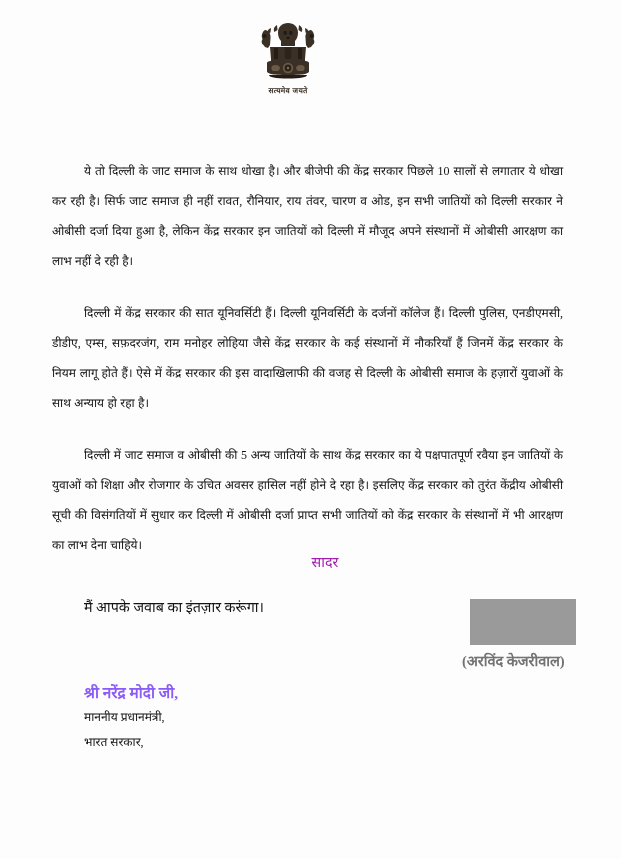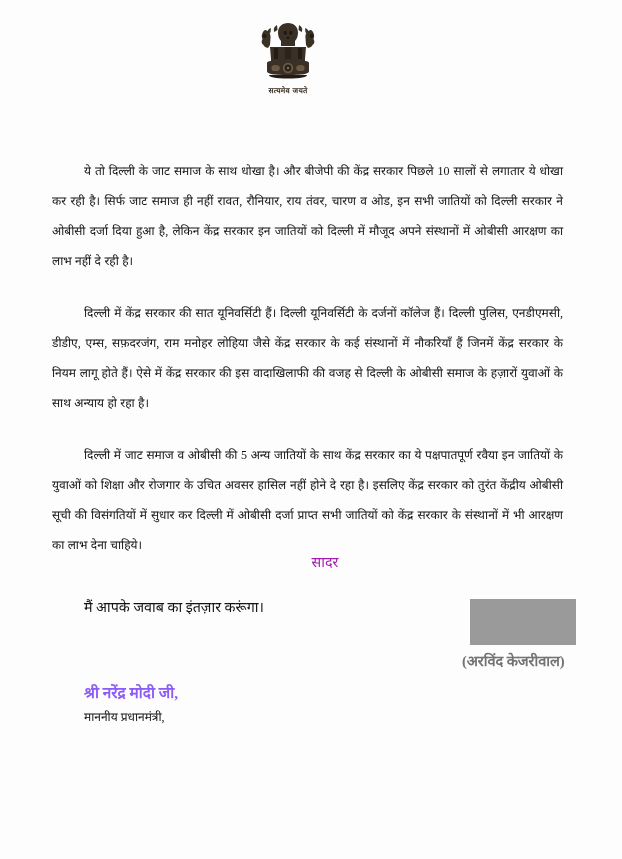--- a/index.html
+++ b/index.html
@@ -198,15 +198,16 @@
   <div class="regards">सादर</div>
 
   <div class="signature-block">
     <div class="redaction-box"></div>
     <div class="signature-name">(अरविंद केजरीवाल)</div>
   </div>
 
   <div class="addressee">
     <div class="addressee-name">श्री नरेंद्र मोदी जी,</div>
     <div class="addressee-line">माननीय प्रधानमंत्री,</div>
+    <div class="addressee-line">भारत सरकार,</div>
   </div>
 
 </div>
 
 </body></html>

